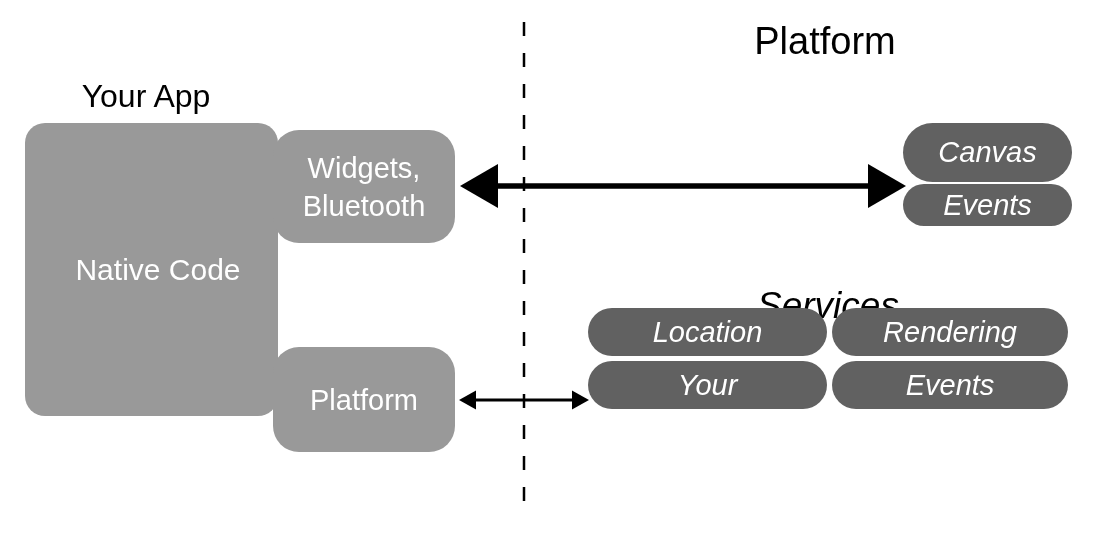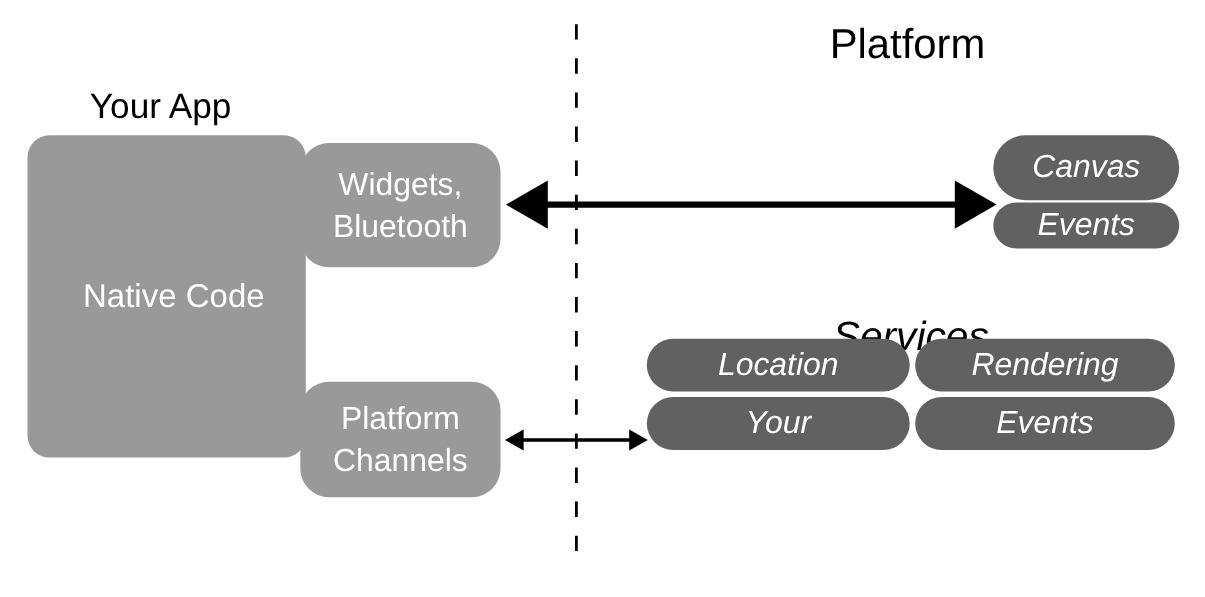--- a/index.html
+++ b/index.html
@@ -90,21 +90,20 @@
     <span>Native Code</span>
   </div>
 
   <div class="abs appbox smallbox widgets">
     <div>Widgets,</div>
     <div>Bluetooth</div>
   </div>
 
   <div class="abs appbox smallbox channels">
     <div>Platform</div>
-    <div>Channels</div>
   </div>
 
   <svg class="abs overlay" style="left:517px; top:20px;" width="14" height="500" aria-hidden="true">
     <line x1="7" y1="2" x2="7" y2="498" stroke="#000000" stroke-width="2.5" stroke-dasharray="14 17"></line>
   </svg>
 
   <svg class="abs overlay" style="left:458px; top:162px;" width="450" height="48" aria-hidden="true">
     <line x1="34" y1="24" x2="416" y2="24" stroke="#000000" stroke-width="5.5"></line>
     <polygon points="2,24 40,2 40,46" fill="#000000"></polygon>
     <polygon points="448,24 410,2 410,46" fill="#000000"></polygon>

